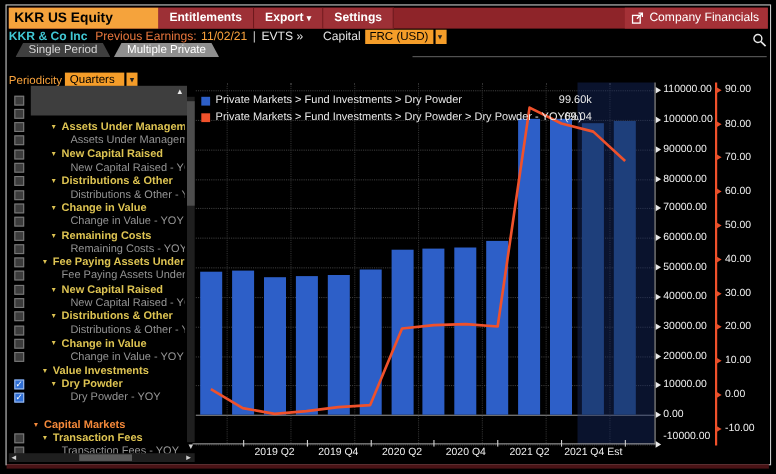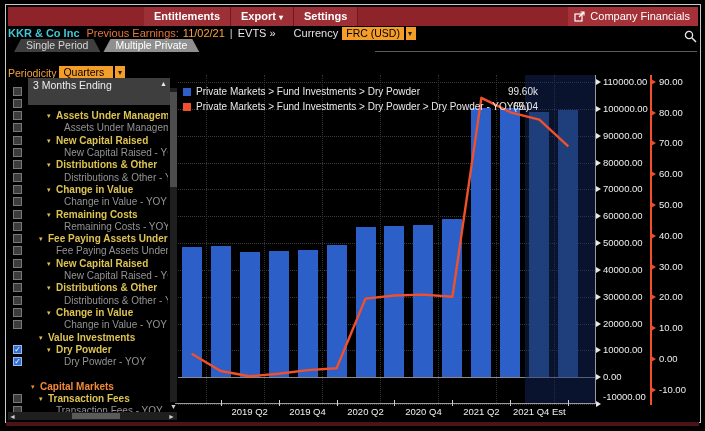--- a/index.html
+++ b/index.html
@@ -174,41 +174,42 @@
       <div style="position: absolute; left: 568.31px; top: 400px; width: 1px; height: 6px; background: rgb(207, 207, 207);"></div>
       <div class="axlabel" style="position: absolute; left: 249.64px; top: 406px; transform: translateX(-50%);">2019 Q2</div>
       <div class="axlabel" style="position: absolute; left: 307.58px; top: 406px; transform: translateX(-50%);">2019 Q4</div>
       <div class="axlabel" style="position: absolute; left: 365.52px; top: 406px; transform: translateX(-50%);">2020 Q2</div>
       <div class="axlabel" style="position: absolute; left: 423.46px; top: 406px; transform: translateX(-50%);">2020 Q4</div>
       <div class="axlabel" style="position: absolute; left: 481.4px; top: 406px; transform: translateX(-50%);">2021 Q2</div>
       <div class="axlabel" style="position: absolute; left: 539.34px; top: 406px; transform: translateX(-50%);">2021 Q4 Est</div>
     </div>
 
   <div class="titlebar">
+    <div class="tickerbox">KKR US Equity</div>
     <div class="menu">
       <span class="menubtn">Entitlements</span>
       <span class="menubtn"><span>Export</span> <span style="font-size:8px;">▾</span></span>
       <span class="menubtn">Settings</span>
     </div>
     <div class="cfblock">
       <svg width="11" height="11" viewBox="0 0 11 11">
         <rect x="1" y="3" width="7" height="7" fill="none" stroke="#fff" stroke-width="1.2"></rect>
         <path d="M5 6 L10 1 M6.5 1 H10 V4.5" stroke="#fff" stroke-width="1.2" fill="none"></path>
       </svg>
       <span>Company Financials</span>
     </div>
   </div>
 
   <div class="row2">
     <span style="color:#41c8d4;font-weight:bold;">KKR &amp; Co Inc</span>
     <span style="color:#e8763c;margin-left:7px;">Previous Earnings:</span>
     <span style="color:#f8a23c;margin-left:4px;">11/02/21</span>
     <span style="color:#cccccc;margin-left:5px;">|</span>
     <span style="color:#e8e8e8;margin-left:5px;">EVTS »</span>
-    <span style="color:#e0e0e0;margin-left:18px;">Currency</span>
+    <span style="color:#e0e0e0;margin-left:18px;">Capital</span>
     <span class="ddbox" style="min-width:50px;margin-left:4px;">FRC (USD)</span>
     <span class="ddarrow"></span>
   </div>
 
   <svg class="magico" width="15" height="15" viewBox="0 0 15 15">
     <circle cx="6" cy="6" r="3.6" fill="none" stroke="#e8e8e8" stroke-width="1.3"></circle>
     <line x1="8.8" y1="8.8" x2="13" y2="13" stroke="#e8e8e8" stroke-width="1.5"></line>
   </svg>
 
   <div class="tabs">
@@ -218,21 +219,20 @@
   <div class="hline"></div>
 
   <div class="ctrlrow" style="left:8px;top:66px;">
     <span class="amberlbl">Periodicity</span>
     <span class="ddbox" style="min-width:54px;">Quarters</span>
     <span class="ddarrow"></span>
   </div>
 
   <div id="sidebar">
     <div class="units-overlay">
-      <div>3 Months Ending</div>
       <span class="upTri">▲</span>
     </div>
     <div class="vscroll"></div>
     <div class="vthumb"></div>
     <span class="scrollarrow" style="left:170px;top:403px;">▼</span>
     <div class="hscroll"></div>
     <div class="hthumb"></div>
     <span class="scrollarrow" style="left:9px;top:412.5px;">◄</span>
     <span class="scrollarrow" style="left:168px;top:412.5px;">►</span>
   <div class="cb" style="position: absolute; left: 13px; top: 86.5px;"></div>

